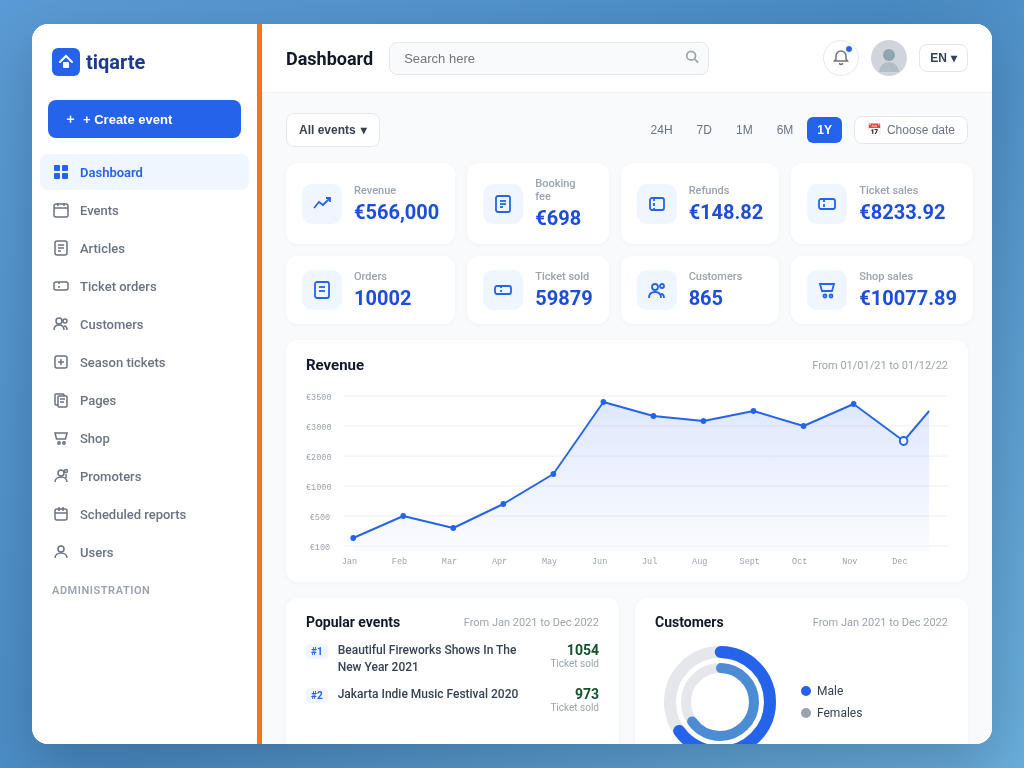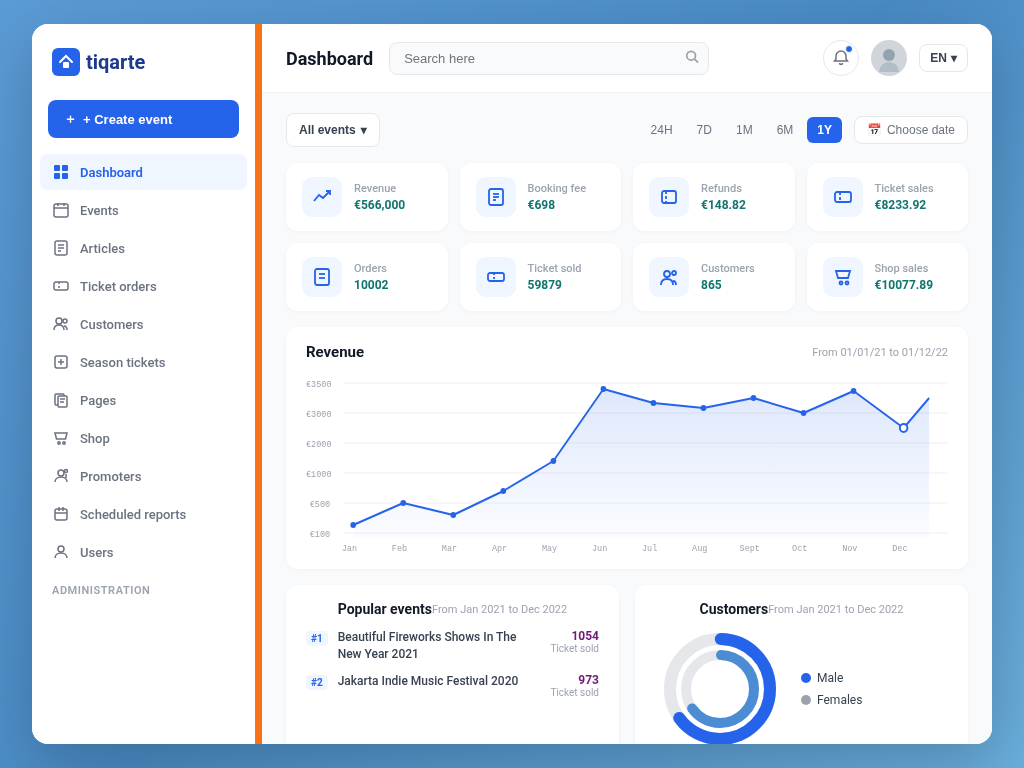--- a/index.html
+++ b/index.html
@@ -19,21 +19,21 @@
       height: 720px;
       display: flex;
       overflow: hidden;
       box-shadow: 0 20px 60px rgba(0,0,0,0.2);
     }
     
     .sidebar {
       width: 230px;
       min-width: 230px;
       background: #fff;
-      border-right: 7px solid #f97316;
+      border-right: 5px solid #f97316;
       display: flex;
       flex-direction: column;
       padding: 0;
       overflow-y: auto;
     }
     .sidebar-logo {
       padding: 24px 20px 16px;
       display: flex;
       align-items: center;
       gap: 6px;
@@ -292,23 +292,23 @@
       color: #2563eb;
     }
     .stat-info { flex: 1; }
     .stat-label {
       font-size: 11px;
       color: #9ca3af;
       font-weight: 500;
       margin-bottom: 3px;
     }
     .stat-value {
-      font-size: 12px;
+      font-size: 20px;
       font-weight: 700;
-      color: #0f766e;
+      color: #1d4ed8;
     }
     
     .chart-card {
       background: #fff;
       border-radius: 12px;
       padding: 16px 20px;
       margin-bottom: 16px;
       box-shadow: 0 1px 4px rgba(0,0,0,0.04);
     }
     .chart-header {
@@ -339,21 +339,21 @@
     }
     .panel-card {
       background: #fff;
       border-radius: 12px;
       padding: 16px 20px;
       box-shadow: 0 1px 4px rgba(0,0,0,0.04);
     }
     .panel-header {
       display: flex;
       align-items: center;
-      justify-content: center;
+      justify-content: space-between;
       margin-bottom: 12px;
     }
     .panel-title {
       font-size: 14px;
       font-weight: 700;
       color: #111827;
     }
     .panel-date {
       font-size: 11px;
       color: #9ca3af;
@@ -379,23 +379,23 @@
       font-weight: 500;
       color: #374151;
       flex: 1;
       line-height: 1.4;
     }
     .event-tickets {
       text-align: right;
       flex-shrink: 0;
     }
     .event-ticket-count {
-      font-size: 12px;
+      font-size: 14px;
       font-weight: 700;
-      color: #701a75;
+      color: #14532d;
     }
     .event-ticket-label {
       font-size: 10px;
       color: #9ca3af;
     }
     
     .donut-wrap {
       display: flex;
       align-items: center;
       gap: 16px;

